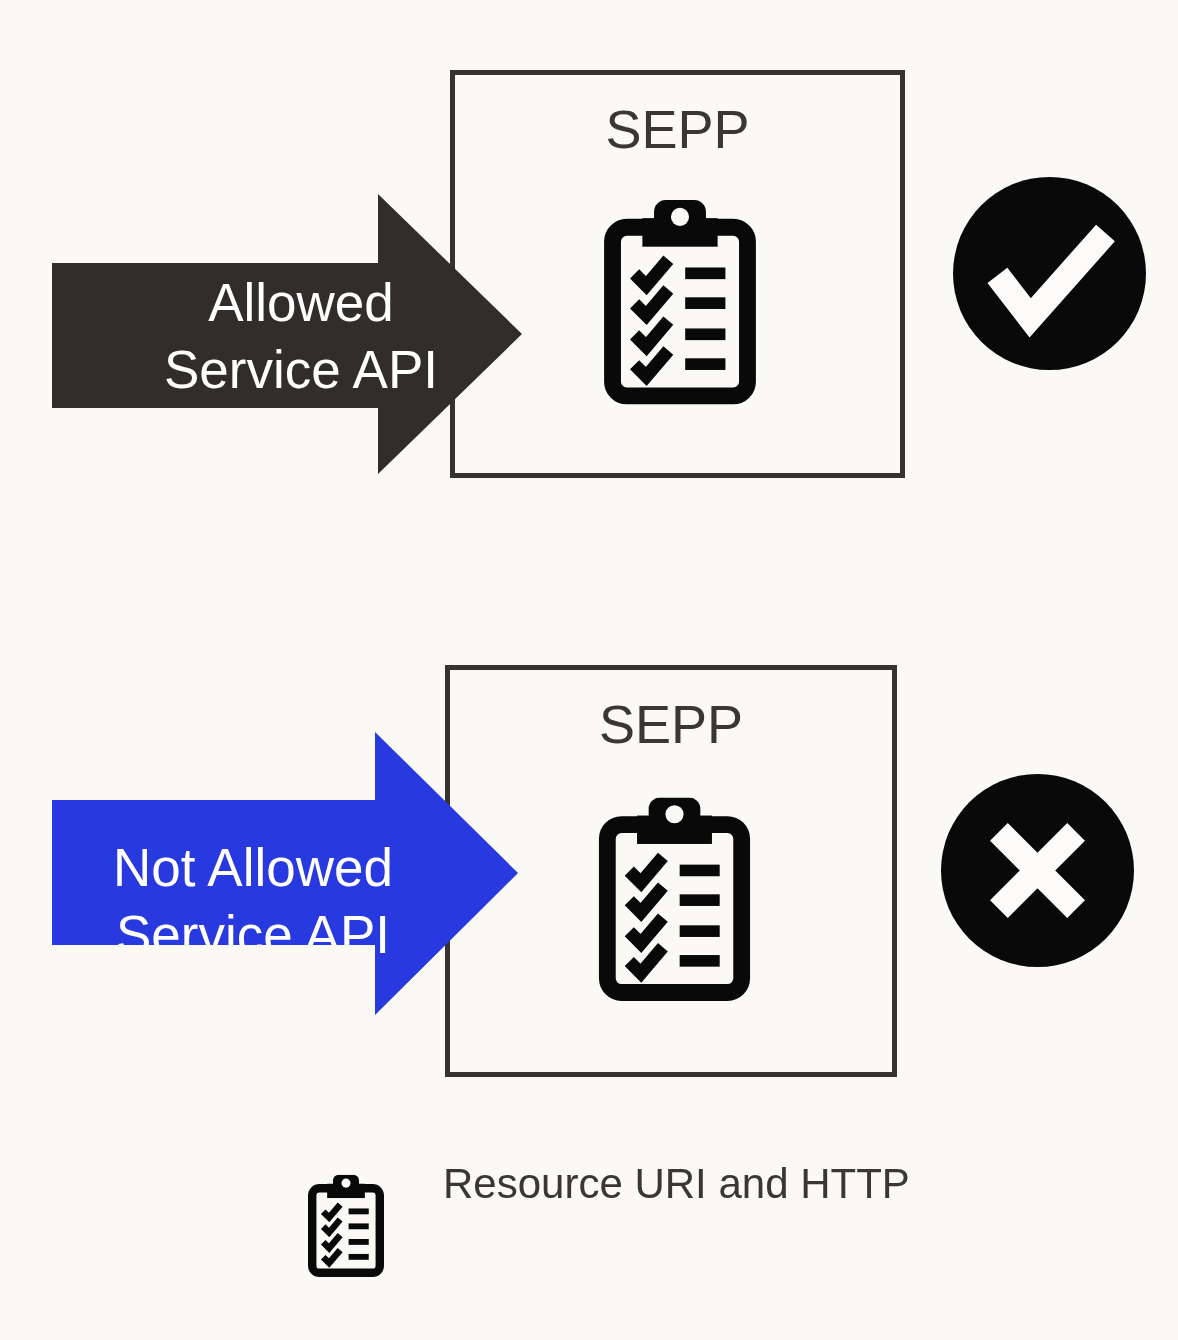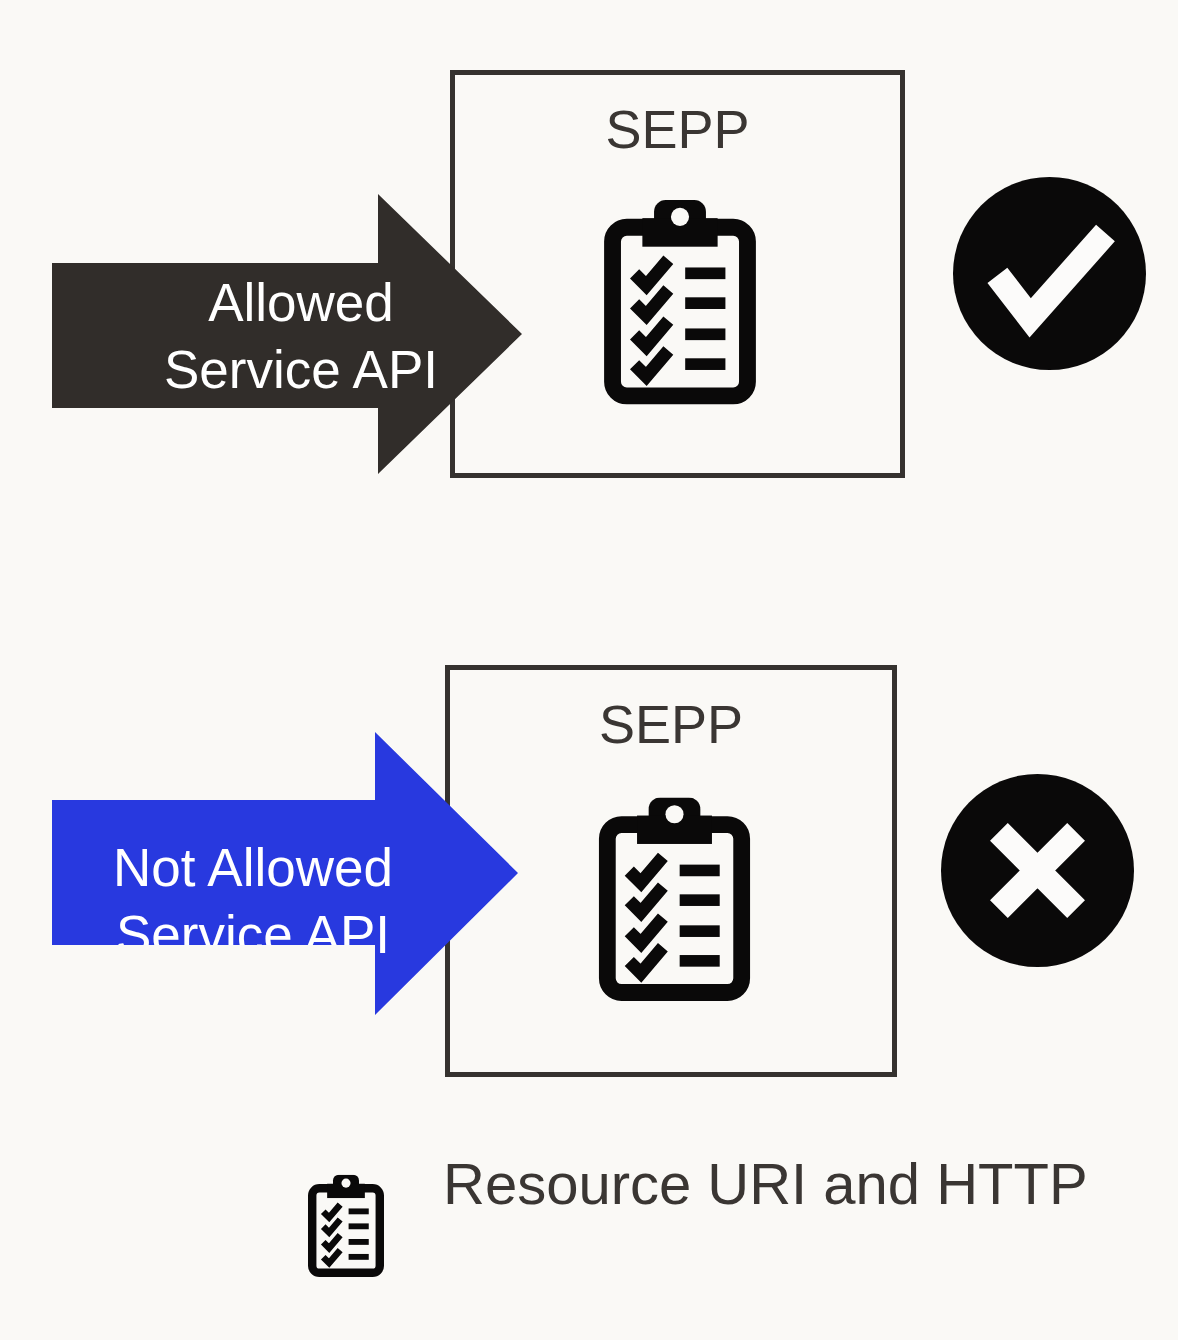--- a/index.html
+++ b/index.html
@@ -89,21 +89,21 @@
     z-index: 2;
   }
   .badge-check { left: 953px; top: 177px; }
   .badge-cross { left: 941px; top: 774px; }
   .status-badge svg { width: 193px; height: 193px; display: block; }
 
   
   .legend-text {
     position: absolute;
     left: 443px; top: 1147px;
-    font-size: 58px;
+    font-size: 42px;
     line-height: 73px;
     color: var(--heading-text, #3a3633);
     white-space: nowrap;
   }
   .legend-text span { display: block; }
 
   .defs-holder { position: absolute; width: 0; height: 0; overflow: hidden; }
 </style>
 </head>
 <body>

